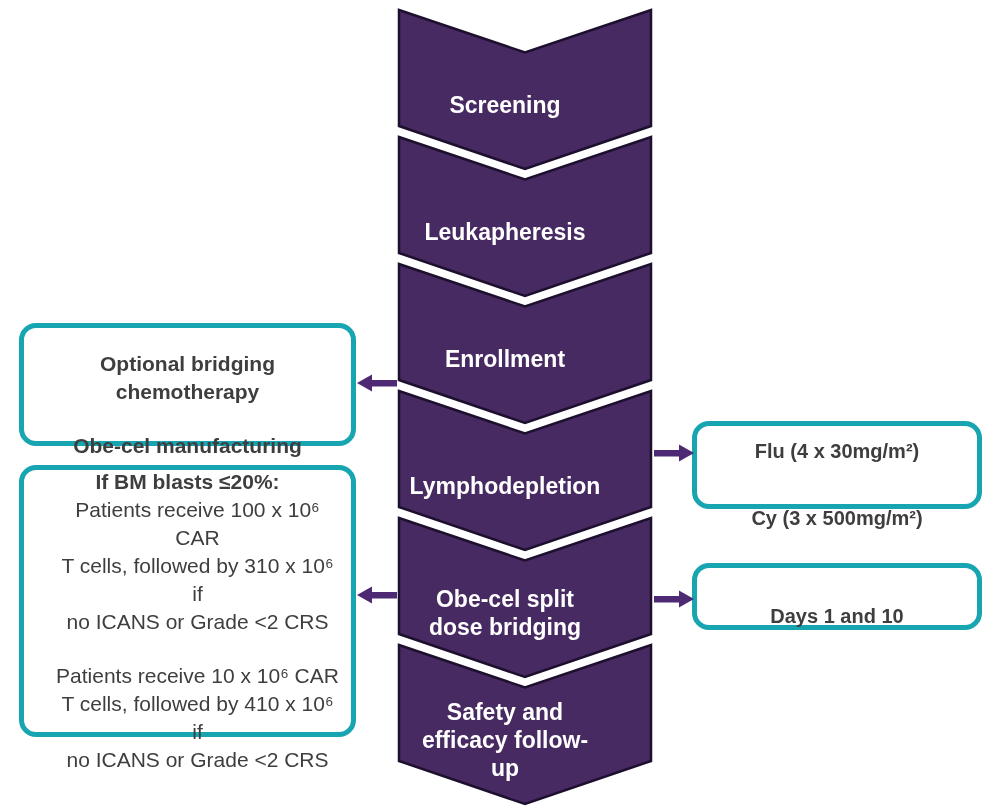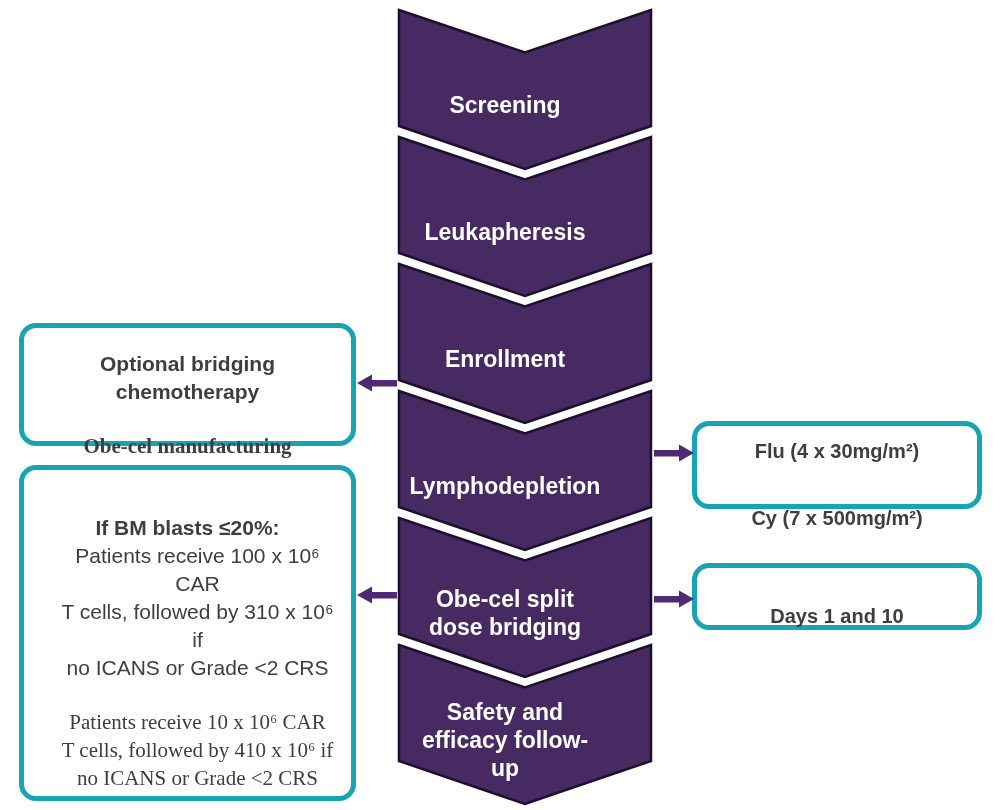--- a/index.html
+++ b/index.html
@@ -66,37 +66,37 @@
     background: var(--background);
     display: flex;
     flex-direction: column;
     align-items: center;
     justify-content: center;
     text-align: center;
     color: var(--text_dark);
     padding: 6px 12px;
   }
   .box-bridging   { left: 19px;  top: 323px; width: 337px; height: 123px; }
-  .box-dosing     { left: 19px;  top: 465px; width: 337px; height: 336px; }
+  .box-dosing     { left: 19px;  top: 465px; width: 337px; height: 272px; }
   .box-lymphodep  { left: 692px; top: 421px; width: 290px; height: 88px; }
   .box-days       { left: 692px; top: 563px; width: 290px; height: 67px; }
 
   .co-bold {
     font-weight: bold;
     font-size: 21px;
     line-height: 28px;
     margin-top: 40px;
   }
   .co-reg {
     font-weight: normal;
     font-size: 21px;
     line-height: 28px;
     margin-left: 20px;
   }
-  .gap-top { margin-top: 26px; font-family: Liberation Serif, serif; }
+  .gap-top { margin-top: 26px; }
 
   .box-lymphodep .co-bold,
   .box-days .co-bold {
     font-size: 20px;
     line-height: 27px;
   }
 
   
   .arrow { position: absolute; display: block; }
   .arrow-shape { fill: var(--arrow); }
@@ -166,21 +166,21 @@
     </div>
     <div class="gap-top">
       <div class="co-reg">Patients receive 10 x 10⁶ CAR</div>
       <div class="co-reg">T cells, followed by 410 x 10⁶ if</div>
       <div class="co-reg">no ICANS or Grade &lt;2 CRS</div>
     </div>
   </div>
 
   <div class="callout box-lymphodep">
     <div class="co-bold">Flu (4 x 30mg/m²)</div>
-    <div class="co-bold">Cy (7 x 500mg/m²)</div>
+    <div class="co-bold">Cy (3 x 500mg/m²)</div>
   </div>
 
   <div class="callout box-days">
     <div class="co-bold">Days 1 and 10</div>
   </div>
 
   <svg class="arrow arrow-left-1" width="40" height="20" viewBox="0 0 40 20">
     <rect class="arrow-shape" x="11" y="7" width="29" height="6.5"></rect>
     <polygon class="arrow-shape" points="0,10 15,1.5 15,18.5"></polygon>
   </svg>

